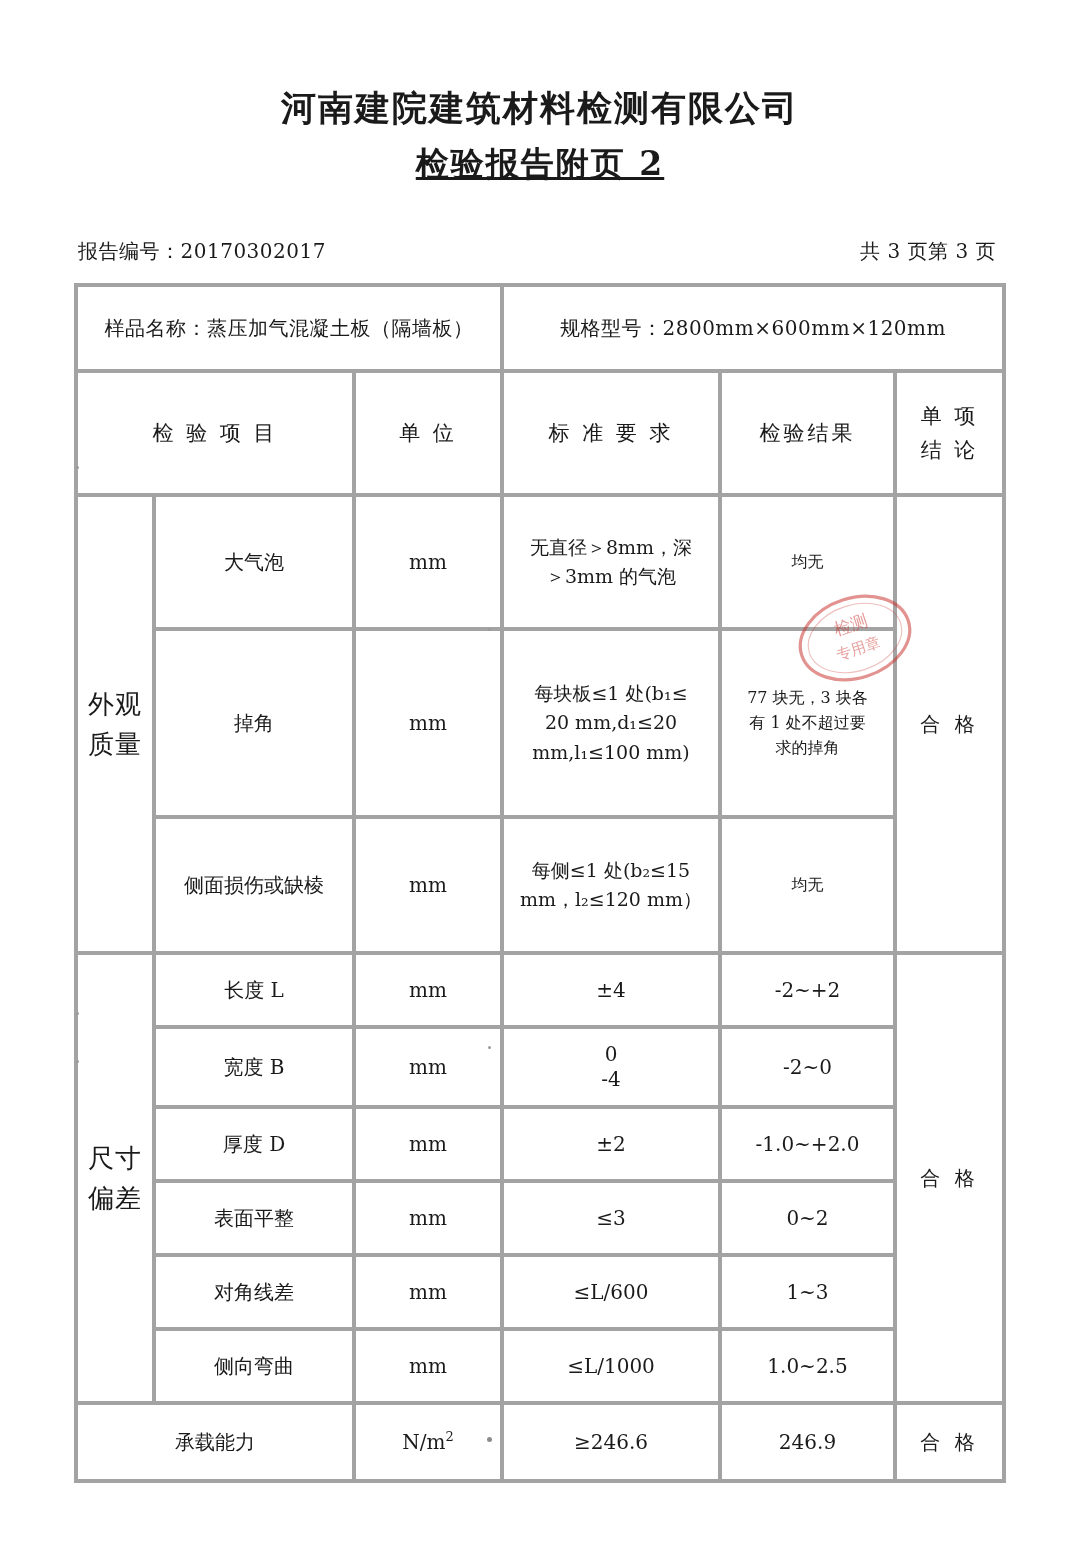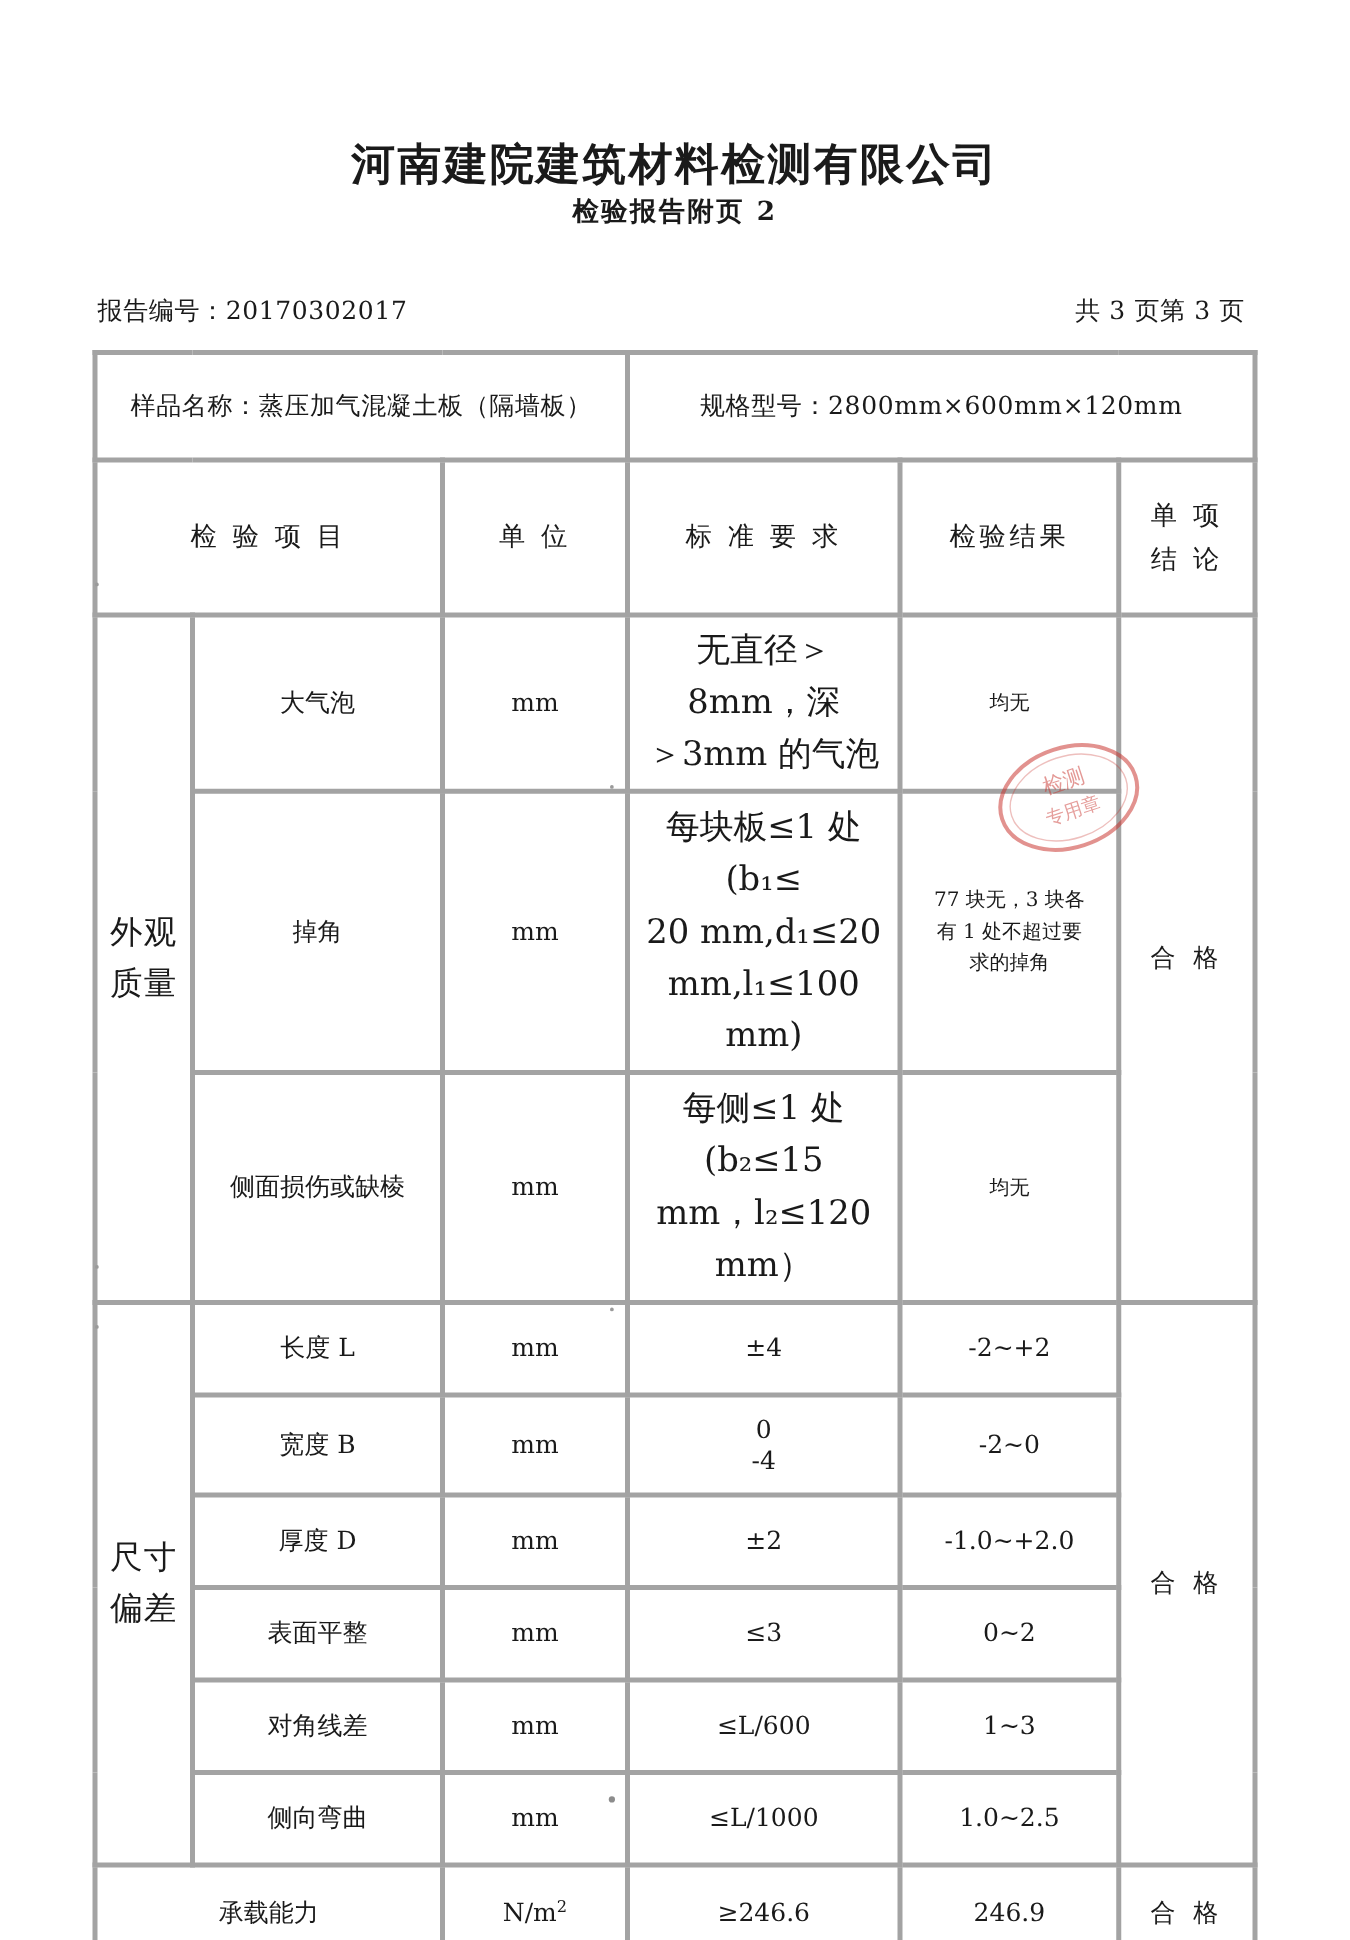--- a/index.html
+++ b/index.html
@@ -16,34 +16,36 @@
     overflow: hidden;
   }
   .page {
     position: relative;
     width: 1080px;
     height: 1552px;
     box-sizing: border-box;
   }
   .title-block {
     text-align: center;
-    padding-top: 108px;
+    padding-top: 84px;
   }
   .company-title {
     font-size: 35px;
     font-weight: bold;
     letter-spacing: 2px;
     line-height: 1.35;
     font-family: "DejaVu Serif", "Liberation Serif", serif;
   }
   .report-title {
-    font-size: 21px;
+    font-size: 33px;
     font-weight: bold;
     letter-spacing: 2px;
+    margin-top: 12px;
     line-height: 1.3;
+    text-decoration: underline;
   }
   .meta-row {
     margin-top: 52px;
     padding: 0 78px 0 78px;
     display: flex;
     justify-content: space-between;
     align-items: center;
     font-size: 20px;
   }
   .meta-left {
@@ -81,21 +83,21 @@
   }
   .two-line {
     line-height: 1.65;
   }
   .vert-label {
     font-size: 26px;
     letter-spacing: 1px;
     line-height: 1.5;
   }
   .cell-req {
-    font-size: 27px;
+    font-size: 19px;
     line-height: 1.9;
     padding: 8px 10px;
   }
   .cell-res {
     font-size: 16px;
     line-height: 1.9;
     padding: 8px 10px;
   }
   .pass {
     letter-spacing: 4px;

